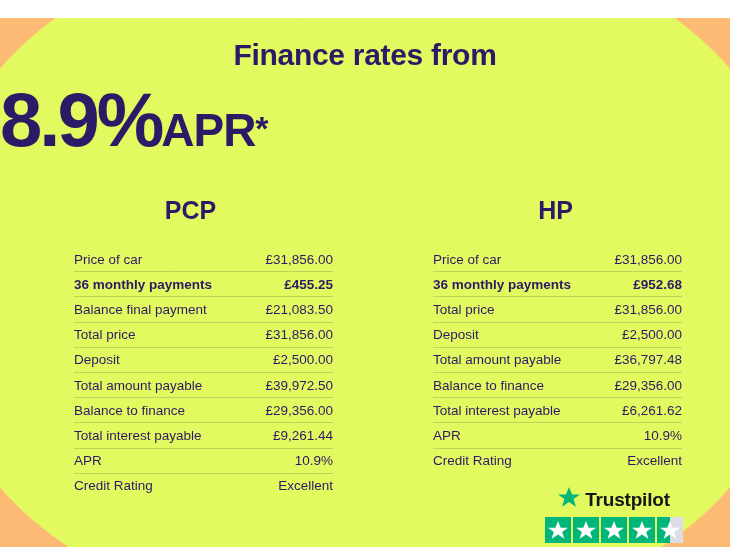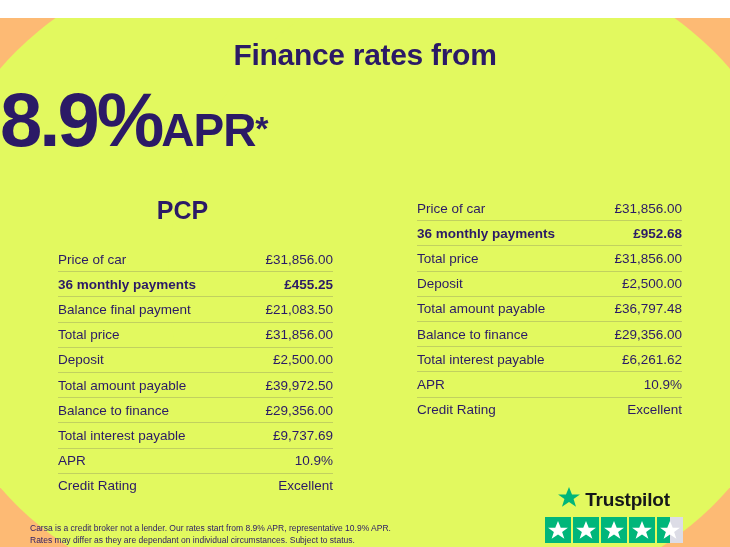--- a/index.html
+++ b/index.html
@@ -93,20 +93,21 @@
   .columns {
     position: absolute;
     top: 178px;
     left: 0;
     width: 730px;
     display: flex;
   }
   .col {
     width: 365px;
     box-sizing: border-box;
+    padding-left: 16px;
   }
   .col-title {
     text-align: center;
     font-size: 25px;
     font-weight: bold;
     color: #2b1a66;
     margin-bottom: 22px;
   }
   .col-left .table {
     margin: 0 32px 0 58px;
@@ -228,34 +229,35 @@
           <div class="row">
             <span class="label">Total amount payable</span>
             <span class="value">£39,972.50</span>
           </div>
           <div class="row">
             <span class="label">Balance to finance</span>
             <span class="value">£29,356.00</span>
           </div>
           <div class="row">
             <span class="label">Total interest payable</span>
-            <span class="value">£9,737.69</span>
+            <span class="value">£9,261.44</span>
           </div>
           <div class="row">
             <span class="label">APR</span>
             <span class="value">10.9%</span>
           </div>
           <div class="row">
             <span class="label">Credit Rating</span>
             <span class="value">Excellent</span>
           </div>
         </div>
       </div>
 
       <div class="col col-right">
+        <div class="col-title">HP</div>
         <div class="table">
           <div class="row">
             <span class="label">Price of car</span>
             <span class="value">£31,856.00</span>
           </div>
           <div class="row bold">
             <span class="label">36 monthly payments</span>
             <span class="value">£952.68</span>
           </div>
           <div class="row">
@@ -284,24 +286,20 @@
           </div>
           <div class="row">
             <span class="label">Credit Rating</span>
             <span class="value">Excellent</span>
           </div>
         </div>
       </div>
 
     </div>
 
-    <div class="footer">
-      <div>Carsa is a credit broker not a lender. Our rates start from 8.9% APR, representative 10.9% APR.</div>
-      <div>Rates may differ as they are dependant on individual circumstances. Subject to status.</div>
-    </div>
 
     <div class="trustpilot">
       <div class="tp-head">
         <span>
           <svg width="22" height="21" viewBox="0 0 24 23" aria-hidden="true">
             <polygon points="12,0 15.3,8.1 24,8.1 17,13.2 19.7,21.5 12,16.4 4.3,21.5 7,13.2 0,8.1 8.7,8.1" fill="#00b67a"></polygon>
           </svg>
         </span>
         <span class="tp-name">Trustpilot</span>
       </div>

